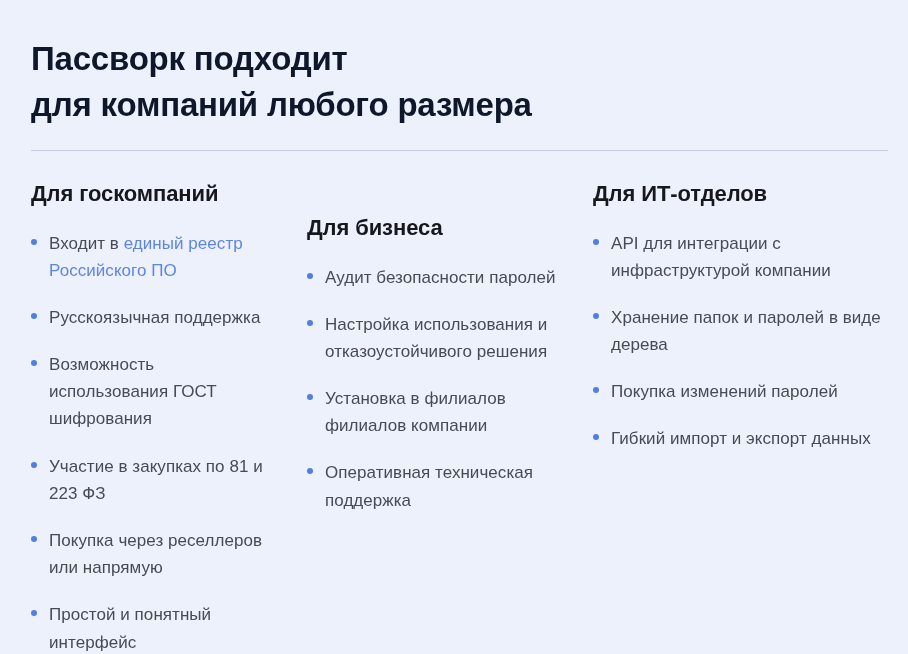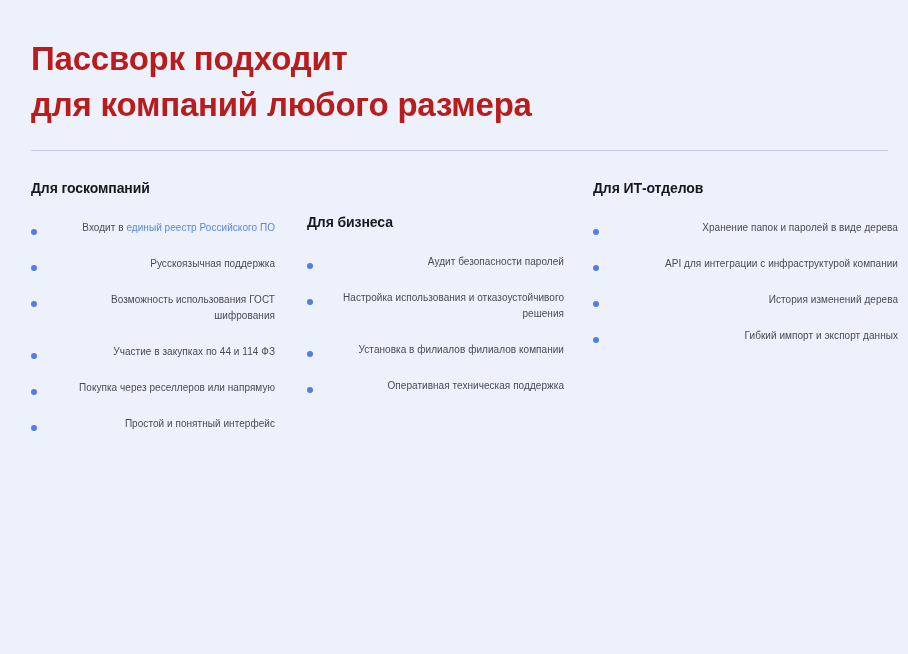--- a/index.html
+++ b/index.html
@@ -21,21 +21,21 @@
   }
   .heading {
     position: absolute;
     left: 31px;
     top: 14px;
     width: 840px;
     font-size: 33px;
     font-weight: bold;
     line-height: 1.38;
     letter-spacing: -0.2px;
-    color: #b91c1c;
+    color: #0f172a;
     white-space: pre-line;
   }
   .divider {
     position: absolute;
     left: 31px;
     top: 150px;
     width: 857px;
     height: 1px;
     background: #c6cbe0;
   }
@@ -46,41 +46,40 @@
     width: 908px;
     display: flex;
   }
   .col {
     box-sizing: border-box;
   }
   .col-1 { width: 293px; padding-left: 31px; padding-right: 18px; }
   .col-2 { width: 285px; padding-left: 14px; padding-right: 14px; margin-top: 34px; }
   .col-3 { width: 330px; padding-left: 15px; padding-right: 10px; }
   .col-title {
-    font-size: 14px;
+    font-size: 22px;
     font-weight: bold;
     color: #16181d;
     margin: 0 0 22px 0;
     line-height: 1.25;
     letter-spacing: -0.1px;
   }
   ul.feature-list {
     list-style: none;
     margin: 0;
     padding: 0;
   }
   ul.feature-list > li {
     position: relative;
     padding-left: 18px;
     margin-bottom: 20px;
-    font-size: 10px;
+    font-size: 17px;
     line-height: 1.6;
     color: #474b55;
     letter-spacing: 0.05px;
-    text-align: right;
   }
   ul.feature-list > li:last-child {
     margin-bottom: 0;
   }
   ul.feature-list > li::before {
     content: "";
     position: absolute;
     left: 0;
     top: 9px;
     width: 6px;
@@ -104,40 +103,40 @@
   <div class="divider"></div>
 
   <div class="columns">
 
     <div class="col col-1">
       <h2 class="col-title">Для госкомпаний</h2>
       <ul class="feature-list">
         <li><span>Входит в </span><a class="link" href="#">единый реестр Российского ПО</a></li>
         <li>Русскоязычная поддержка</li>
         <li>Возможность использования ГОСТ шифрования</li>
-        <li>Участие в закупках по 44 и 114 ФЗ</li>
+        <li>Участие в закупках по 81 и 223 ФЗ</li>
         <li>Покупка через реселлеров или напрямую</li>
         <li>Простой и понятный интерфейс</li>
       </ul>
     </div>
 
     <div class="col col-2">
       <h2 class="col-title">Для бизнеса</h2>
       <ul class="feature-list">
         <li>Аудит безопасности паролей</li>
         <li>Настройка использования и отказоустойчивого решения</li>
         <li>Установка в филиалов филиалов компании</li>
         <li>Оперативная техническая поддержка</li>
       </ul>
     </div>
 
     <div class="col col-3">
       <h2 class="col-title">Для ИТ-отделов</h2>
       <ul class="feature-list">
+        <li>API для интеграции с инфраструктурой компании</li>
         <li>Хранение папок и паролей в виде дерева</li>
-        <li>API для интеграции с инфраструктурой компании</li>
-        <li>История изменений дерева</li>
+        <li>Покупка изменений паролей</li>
         <li>Гибкий импорт и экспорт данных</li>
       </ul>
     </div>
 
   </div>
 </div>
 
 </body></html>

